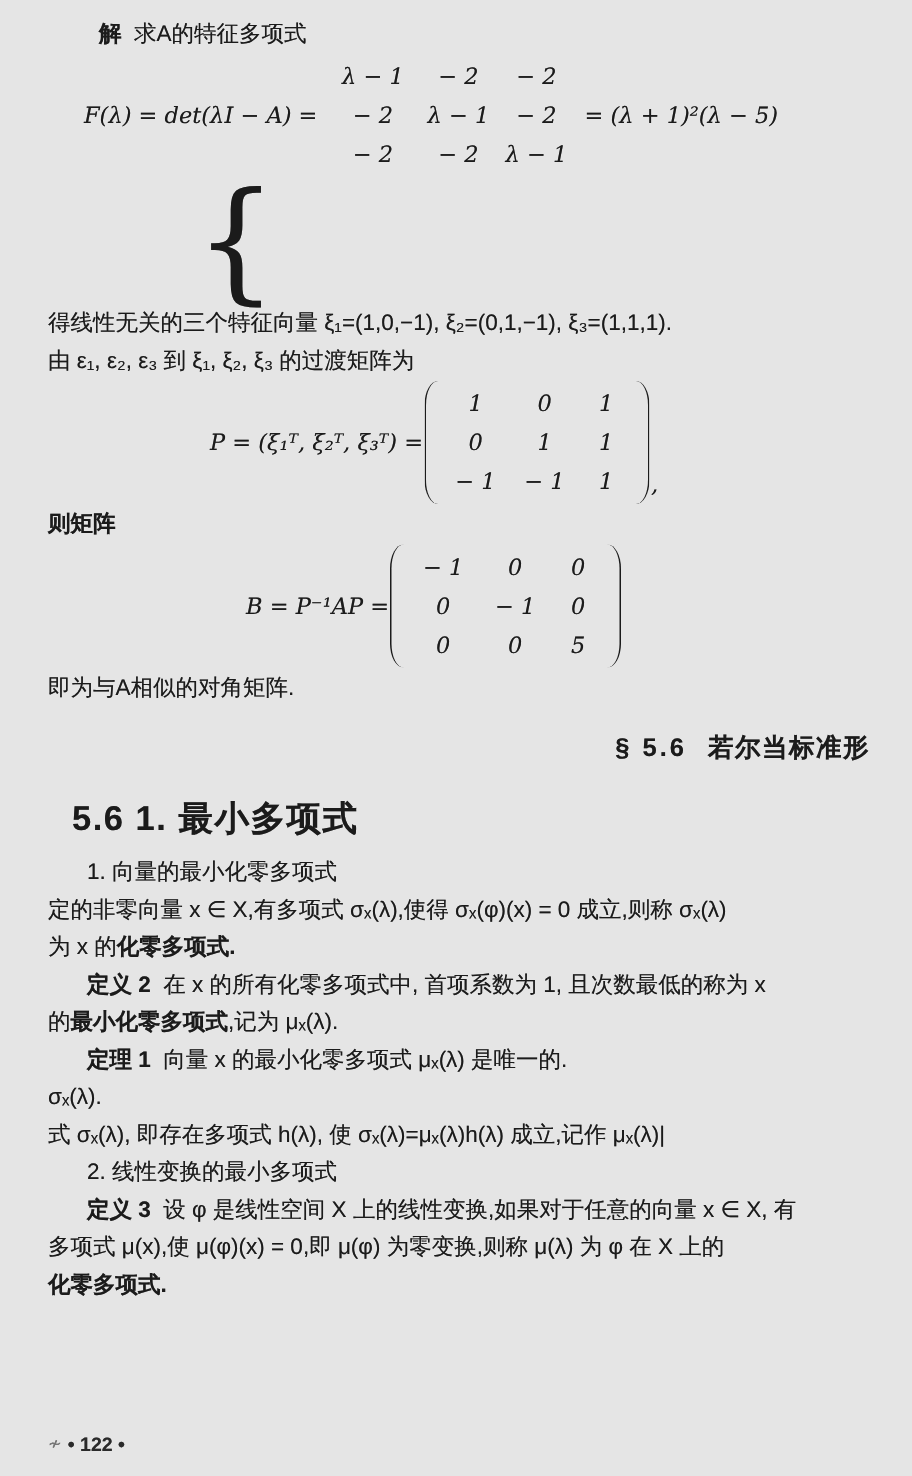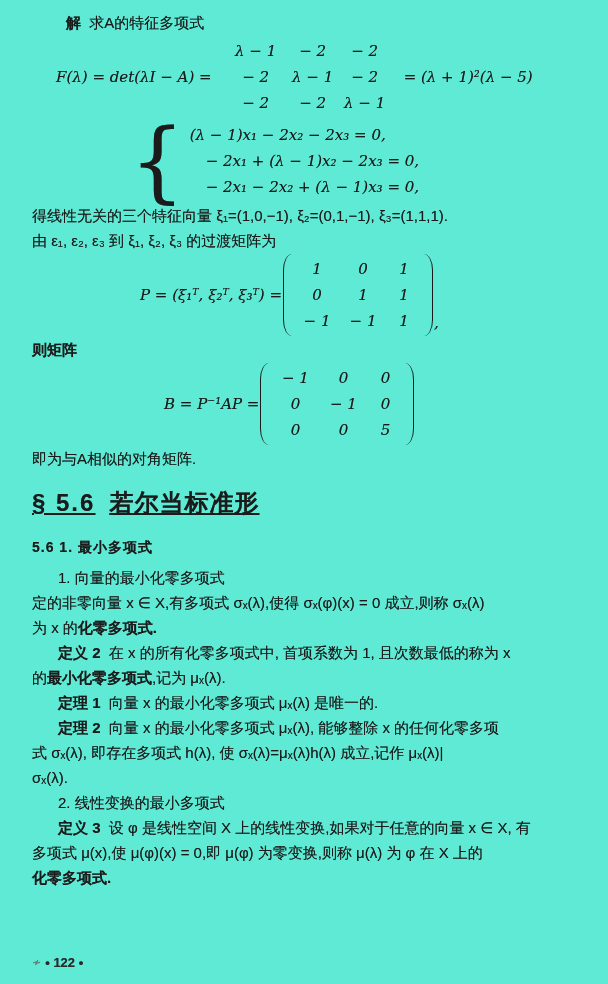--- a/index.html
+++ b/index.html
@@ -1,46 +1,46 @@
 <!DOCTYPE html>
 <html><head>
 <meta charset="utf-8">
 <style>
   html,body{margin:0;padding:0;background:#ffffff;}
   .page{
     position:relative;
     width:608px;height:984px;box-sizing:border-box;
     padding:10px 28px 14px 32px;
-    background:#5eead4;
+    background:#e5e5e5;
     display:flex;flex-direction:column;overflow:hidden;
     font-family:"Liberation Sans",sans-serif;
     color:#1b1b1b;
     text-shadow:0 0 .4px rgba(20,20,20,.55);
   }
   .ln{font-size:15px;line-height:25px;white-space:pre;}
   .b{font-weight:bold;}
   .indent1{padding-left:34px;}
   .indent2{padding-left:26px;}
   .math,.eq{font-family:"DejaVu Serif",serif;font-style:italic;}
   .eq{font-size:15px;}
   .eqrow{display:flex;align-items:center;margin:3px 0;}
   .mgrid{display:grid;}
   .mgrid span{display:block;text-align:center;line-height:26px;font-style:italic;}
-  .det{display:flex;align-items:flex-start;margin:0 6px;}
+  .det{display:flex;align-items:flex-start;margin:0 6px;flex-direction:column;}
   .vbar{width:0;border-left:1.6px solid #1b1b1b;margin:0 3px;}
   .pL,.pR{width:9px;align-self:stretch;margin:-2px 1px;}
   .pL{border-left:1.8px solid #1b1b1b;border-top-left-radius:9px 16px;border-bottom-left-radius:9px 16px;}
   .pR{border-right:1.8px solid #1b1b1b;border-top-right-radius:9px 16px;border-bottom-right-radius:9px 16px;}
   .brace{font-family:"DejaVu Serif",serif;font-style:normal;font-size:86px;line-height:80px;transform:scaleY(1.02);margin-right:5px;}
   .sys{display:flex;align-items:center;margin:2px 0 2px 98px;}
   .sys .sline{line-height:26px;}
   .sys .s2{padding-left:16px;}
-  .sec-title{font-size:24px;font-weight:bold;text-align:left;margin:16px 0 10px;letter-spacing:1px;text-decoration:underline;}
+  .sec-title{font-size:17px;font-weight:bold;text-align:right;margin:16px 0 10px;letter-spacing:1px;}
   .sec-title .secno{margin-right:14px;letter-spacing:2px;}
-  .sub-title{font-size:14px;font-weight:bold;margin:10px 0 8px;letter-spacing:1px;}
+  .sub-title{font-size:23px;font-weight:bold;margin:10px 16px 8px;letter-spacing:1px;}
   .footer{margin-top:auto;font-size:13px;color:#2a2a2a;display:flex;align-items:center;gap:4px;}
   .smudge{color:#777;font-size:11px;}
   .comma-tail{align-self:flex-end;line-height:22px;}
 </style>
 </head>
 <body>
 
 <div class="page">
 
   <div class="ln indent1"><span class="b">解</span><span>  求A的特征多项式</span></div>
@@ -61,25 +61,20 @@
           <span>λ − 1</span>
         </span>
         <span class="vbar"></span>
       </span>
     <span> = (λ + 1)²(λ − 5)</span>
   </div>
 
 
   <div class="sys eq">
     <span class="brace">{</span>
-    <span>
-        <span class="sline" style="display:block;">(λ − 1)x₁ − 2x₂ − 2x₃ = 0,</span>
-        <span class="sline s2" style="display:block;">− 2x₁ + (λ − 1)x₂ − 2x₃ = 0,</span>
-        <span class="sline s2" style="display:block;">− 2x₁ − 2x₂ + (λ − 1)x₃ = 0,</span>
-      </span>
   </div>
 
   <div class="ln">得线性无关的三个特征向量 ξ₁=(1,0,−1), ξ₂=(0,1,−1), ξ₃=(1,1,1).</div>
   <div class="ln">由 ε₁, ε₂, ε₃ 到 ξ₁, ξ₂, ξ₃ 的过渡矩阵为</div>
 
   <div class="eqrow eq" style="margin-left:108px;">
     <span>P = (ξ₁ᵀ, ξ₂ᵀ, ξ₃ᵀ) = </span>
     <span class="pL"></span>
     <span class="mgrid" style="grid-template-columns:46px 46px 36px;">
         <span>1</span>
@@ -124,23 +119,22 @@
   <div class="ln indent2">1. 向量的最小化零多项式</div>
 
   <div class="ln">定的非零向量 x ∈ X,有多项式 σₓ(λ),使得 σₓ(φ)(x) = 0 成立,则称 σₓ(λ)</div>
   <div class="ln"><span>为 x 的</span><span class="b">化零多项式.</span></div>
 
   <div class="ln indent2"><span class="b">定义 2</span><span>  在 x 的所有化零多项式中, 首项系数为 1, 且次数最低的称为 x</span></div>
   <div class="ln"><span>的</span><span class="b">最小化零多项式</span><span>,记为 μₓ(λ).</span></div>
 
   <div class="ln indent2"><span class="b">定理 1</span><span>  向量 x 的最小化零多项式 μₓ(λ) 是唯一的.</span></div>
 
-  <div class="ln indent2"><span class="b">定理 2</span><span>  向量 x 的最小化零多项式 μₓ(λ), 能够整除 x 的任何化零多项</span></div>
+  <div class="ln">σₓ(λ).</div>
   <div class="ln">式 σₓ(λ), 即存在多项式 h(λ), 使 σₓ(λ)=μₓ(λ)h(λ) 成立,记作 μₓ(λ)|</div>
-  <div class="ln">σₓ(λ).</div>
 
   <div class="ln indent2">2. 线性变换的最小多项式</div>
 
   <div class="ln indent2"><span class="b">定义 3</span><span>  设 φ 是线性空间 X 上的线性变换,如果对于任意的向量 x ∈ X, 有</span></div>
   <div class="ln">多项式 μ(x),使 μ(φ)(x) = 0,即 μ(φ) 为零变换,则称 μ(λ) 为 φ 在 X 上的</div>
   <div class="ln b">化零多项式.</div>
 
   <div class="footer">
       <span class="smudge">≁</span>
       <span class="b">• 122 •</span>

